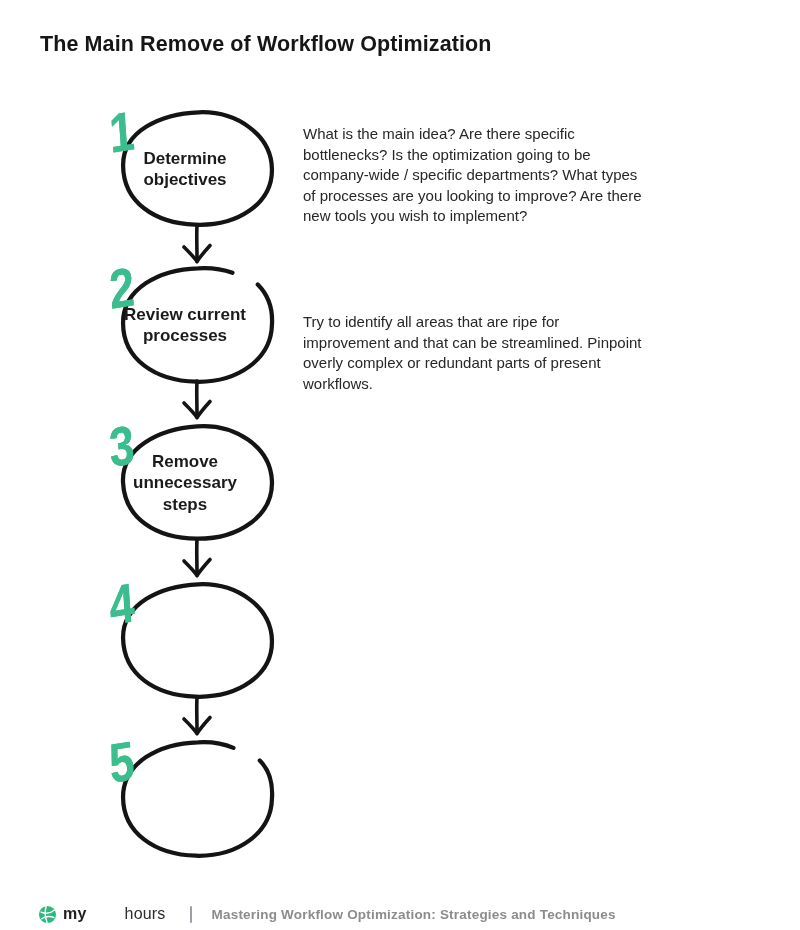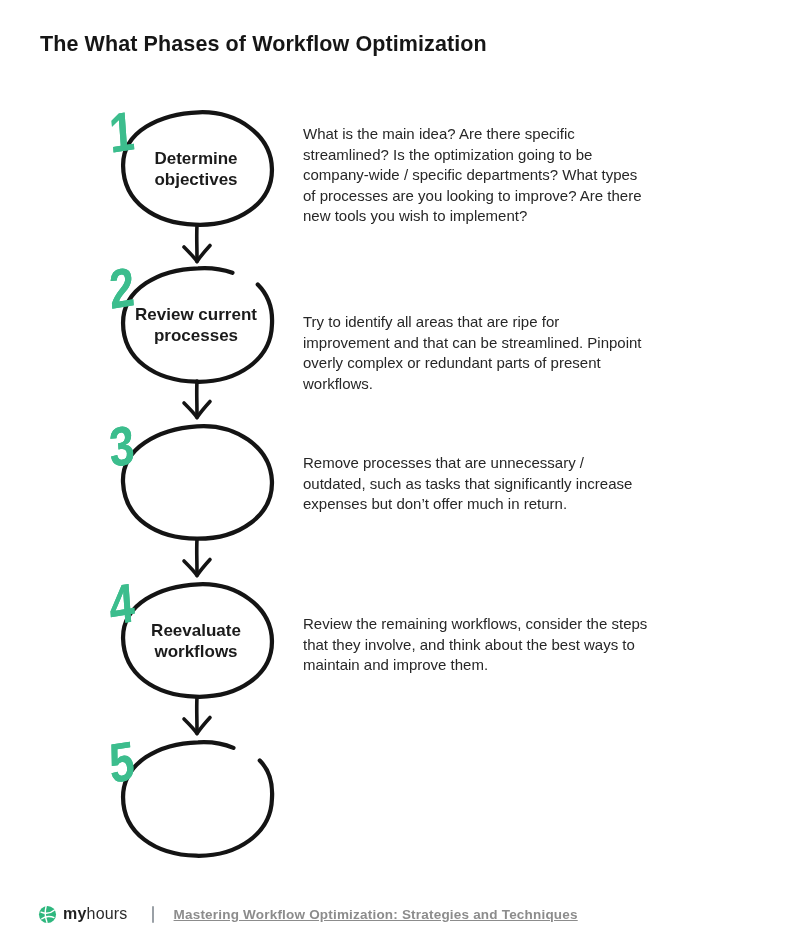--- a/index.html
+++ b/index.html
@@ -18,21 +18,21 @@
   .page{position:absolute;inset:0;background:#fff;}
   .title{
     position:absolute;left:40px;top:32px;
     font-size:21.5px;font-weight:700;color:#161616;letter-spacing:.1px;
   }
   .step{position:absolute;left:0;width:800px;height:160px;}
   .s1{top:110px}.s2{top:266px}.s3{top:424px}.s4{top:582px}.s5{top:740px}
   .ellipse{position:absolute;left:119px;top:-3px;width:158px;height:124px;overflow:visible;}
   .ellipse path{fill:none;stroke:var(--ink);stroke-width:4.2;stroke-linecap:round;stroke-linejoin:round;}
   .label{
-    position:absolute;left:131px;top:0;width:130px;height:118px;
+    position:absolute;left:120px;top:0;width:130px;height:118px;
     display:flex;align-items:center;justify-content:center;text-align:center;
     font-size:17px;font-weight:700;line-height:21.5px;color:#1b1b1b;
   }
   .num{
     position:absolute;left:94px;top:-10px;width:56px;height:68px;
     display:flex;align-items:flex-start;justify-content:center;
     font-size:55px;font-weight:800;color:var(--accent);
     transform:rotate(-9deg) skewX(-5deg) scaleX(.82);
     text-shadow:0 0 .5px var(--accent);
   }
@@ -40,38 +40,38 @@
     position:absolute;left:303px;width:346px;
     font-size:15px;line-height:20.6px;color:var(--text);
   }
   .s1 .desc{top:14px}.s2 .desc{top:46px}.s3 .desc{top:29px}.s4 .desc{top:32px}.s5 .desc{top:30px}
   .arrow{position:absolute;left:177px;top:113px;width:40px;height:44px;overflow:visible;}
   .arrow path{fill:none;stroke:var(--ink);stroke-width:3.6;stroke-linecap:round;stroke-linejoin:round;}
   .footer{position:absolute;left:38px;top:902px;width:740px;height:24px;display:flex;align-items:center;}
   .logo{width:19px;height:19px;flex:0 0 auto;}
   .brand{margin-left:6px;font-size:16px;color:#1f1f1f;letter-spacing:.2px;}
   .brand b{font-weight:700;margin-top:20px;}
-  .brand .light{font-weight:400;color:#2b2b2b;}
+  .brand .light{font-weight:400;color:#2b2b2b;margin-left:38px;}
   .sep{width:2px;height:17px;background:#9aa0a6;margin:0 20px 0 24px;border-radius:1px;}
-  .caption{font-size:13.5px;font-weight:700;color:var(--muted);letter-spacing:.2px;text-decoration:underline;}
+  .caption{font-size:13.5px;font-weight:700;color:var(--muted);letter-spacing:.2px;}
 </style>
 </head>
 <body>
 
 <div class="page">
 
-  <h1 class="title">The What Phases of Workflow Optimization</h1>
+  <h1 class="title">The Main Remove of Workflow Optimization</h1>
 
   <section class="step s1">
     <svg class="ellipse" viewBox="0 0 156 122" style="transform:rotate(1deg)">
       <path d="M78,5 C115,3 150,26 151,60 C152,94 118,117 76,116 C36,115 5,95 4,59 C3,25 40,7 78,5 Z"></path>
     </svg>
     <div class="num">1</div>
     <div class="label">Determine objectives</div>
-    <p class="desc">What is the main idea? Are there specific streamlined? Is the optimization going to be company-wide / specific departments? What types of processes are you looking to improve? Are there new tools you wish to implement?</p>
+    <p class="desc">What is the main idea? Are there specific bottlenecks? Is the optimization going to be company-wide / specific departments? What types of processes are you looking to improve? Are there new tools you wish to implement?</p>
     <svg class="arrow" viewBox="0 0 40 42">
       <path d="M20,1 C19.4,12 20,22 20,35"></path>
       <path d="M7,23 C12,28 17,33 20,37.5"></path>
       <path d="M33,21.5 C28,27 23,33 20,37.5"></path>
     </svg>
   </section>
 
   <section class="step s2">
     <svg class="ellipse" viewBox="0 0 156 122">
       <path d="M137,21 C148,32 152,46 151,61 C150,95 117,118 76,117 C36,116 4,95 4,59 C4,25 40,6 78,5 C90,4.2 102,5.8 112,9.5"></path>
@@ -84,35 +84,33 @@
       <path d="M7,23 C12,28 17,33 20,37.5"></path>
       <path d="M33,21.5 C28,27 23,33 20,37.5"></path>
     </svg>
   </section>
 
   <section class="step s3">
     <svg class="ellipse" viewBox="0 0 156 122" style="transform:rotate(-1deg)">
       <path d="M78,5 C115,3 150,26 151,60 C152,94 118,117 76,116 C36,115 5,95 4,59 C3,25 40,7 78,5 Z"></path>
     </svg>
     <div class="num">3</div>
-    <p class="desc">Remove processes that are unnecessary / outdated, such as tasks that significantly increase expenses but don’t offer much in return.</p>
+    <div class="label">Remove unnecessary steps</div>
     <svg class="arrow" viewBox="0 0 40 42">
       <path d="M20,1 C19.4,12 20,22 20,35"></path>
       <path d="M7,23 C12,28 17,33 20,37.5"></path>
       <path d="M33,21.5 C28,27 23,33 20,37.5"></path>
     </svg>
   </section>
 
   <section class="step s4">
     <svg class="ellipse" viewBox="0 0 156 122" style="transform:rotate(.5deg)">
       <path d="M78,5 C115,3 150,26 151,60 C152,94 118,117 76,116 C36,115 5,95 4,59 C3,25 40,7 78,5 Z"></path>
     </svg>
     <div class="num">4</div>
-    <div class="label">Reevaluate workflows</div>
-    <p class="desc">Review the remaining workflows, consider the steps that they involve, and think about the best ways to maintain and improve them.</p>
     <svg class="arrow" viewBox="0 0 40 42">
       <path d="M20,1 C19.4,12 20,22 20,35"></path>
       <path d="M7,23 C12,28 17,33 20,37.5"></path>
       <path d="M33,21.5 C28,27 23,33 20,37.5"></path>
     </svg>
   </section>
 
   <section class="step s5">
     <svg class="ellipse" viewBox="0 0 156 122">
       <path d="M139,23 C149,33 152,47 151,61 C150,95 117,118 76,117 C36,116 4,95 4,59 C4,25 40,6 78,5 C91,4.2 103,6.2 113,10.5"></path>

